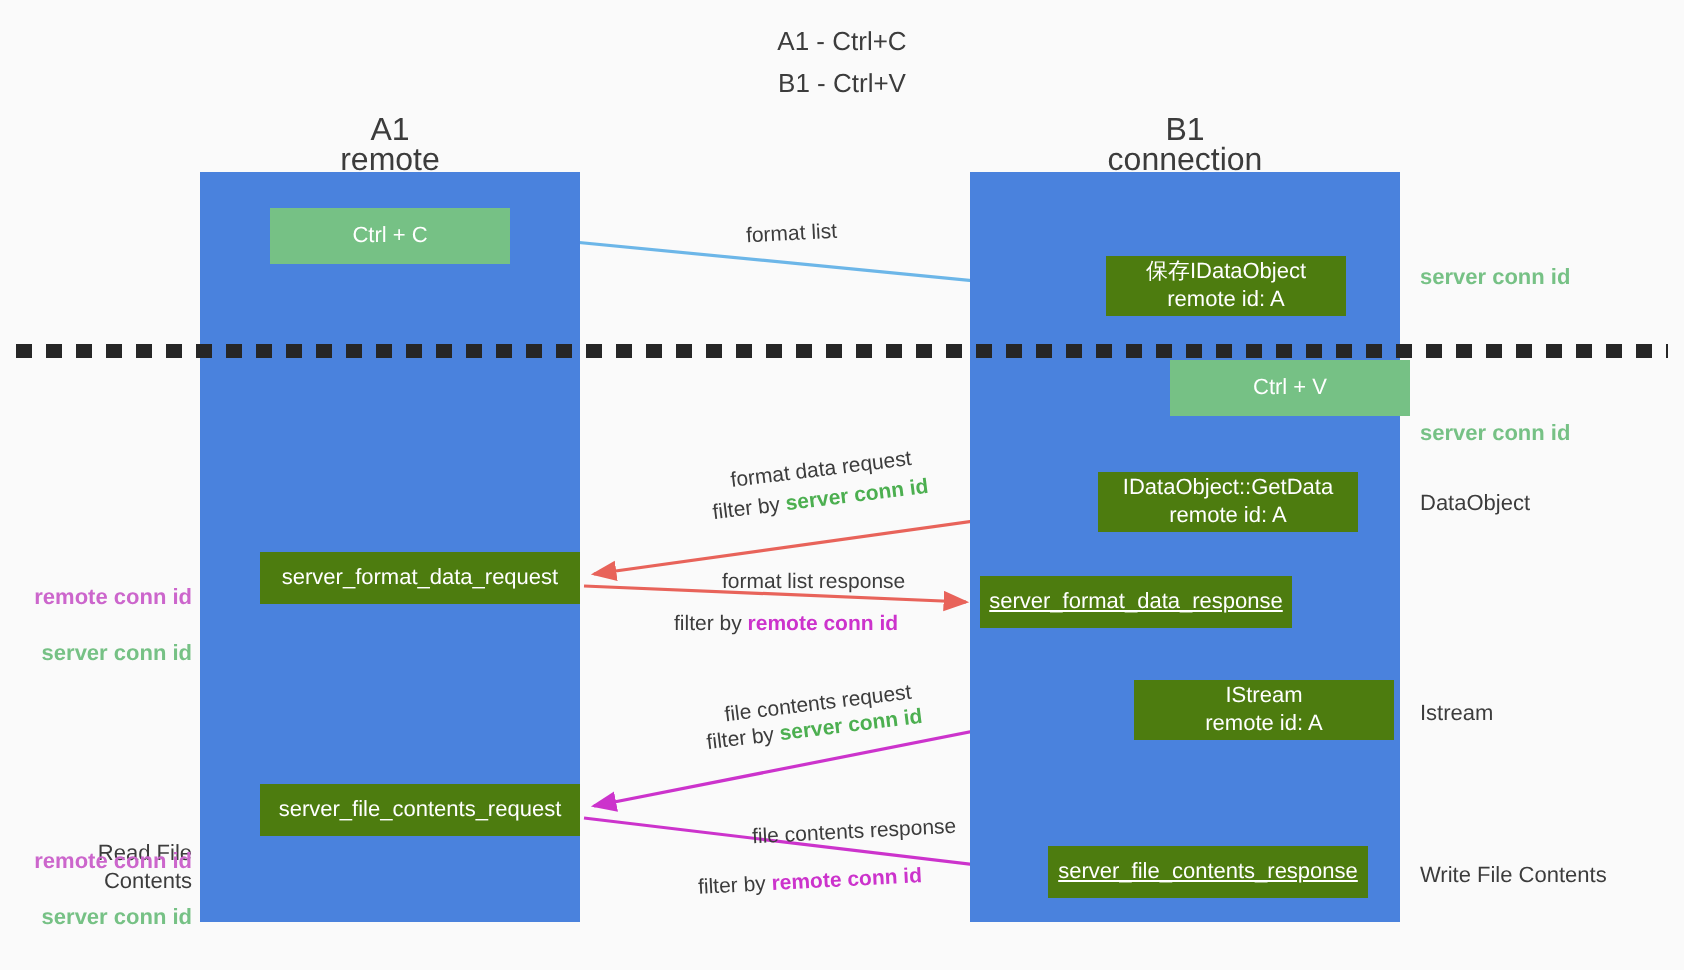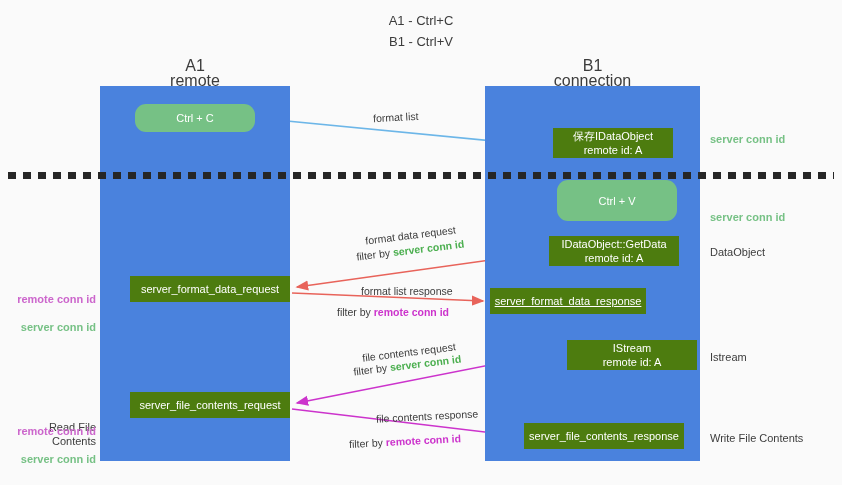--- a/index.html
+++ b/index.html
@@ -63,32 +63,32 @@
     flex-direction: column;
     align-items: center;
     justify-content: center;
     color: #ffffff;
     font-size: 11px;
     line-height: 14px;
     text-align: center;
     white-space: pre-line;
     padding: 2px 4px;
   }
-  .node.green  { background: #76c185; border-radius: 11px; }
+  .node.green  { background: #76c185; }
   .node.orange { background: #4d7c0f; }
 
   #n-ctrlc      { left: 135px; top: 104px; width: 120px; height: 28px; }
   #n-idataobj   { left: 553px; top: 128px; width: 120px; height: 30px; }
-  #n-ctrlv      { left: 557px; top: 180px; width: 120px; height: 41px; }
+  #n-ctrlv      { left: 585px; top: 180px; width: 120px; height: 28px; }
   #n-getdata    { left: 549px; top: 236px; width: 130px; height: 30px; }
   #n-sfdreq     { left: 130px; top: 276px; width: 160px; height: 26px; }
   #n-sfdresp    { left: 490px; top: 288px; width: 156px; height: 26px; text-decoration: underline; }
   #n-istream    { left: 567px; top: 340px; width: 130px; height: 30px; }
   #n-sfcreq     { left: 130px; top: 392px; width: 160px; height: 26px; }
-  #n-sfcresp    { left: 524px; top: 423px; width: 160px; height: 26px; }
+  #n-sfcresp    { left: 524px; top: 423px; width: 160px; height: 26px; text-decoration: underline; }
 
   
   .side-note {
     font-size: 11px;
     line-height: 14px;
     white-space: pre-line;
   }
   .green-txt  { color: #76c185; font-weight: bold; }
   .purple-txt { color: #cc66cc; font-weight: bold; }
   .plain-txt  { color: #3c3c3c; }

